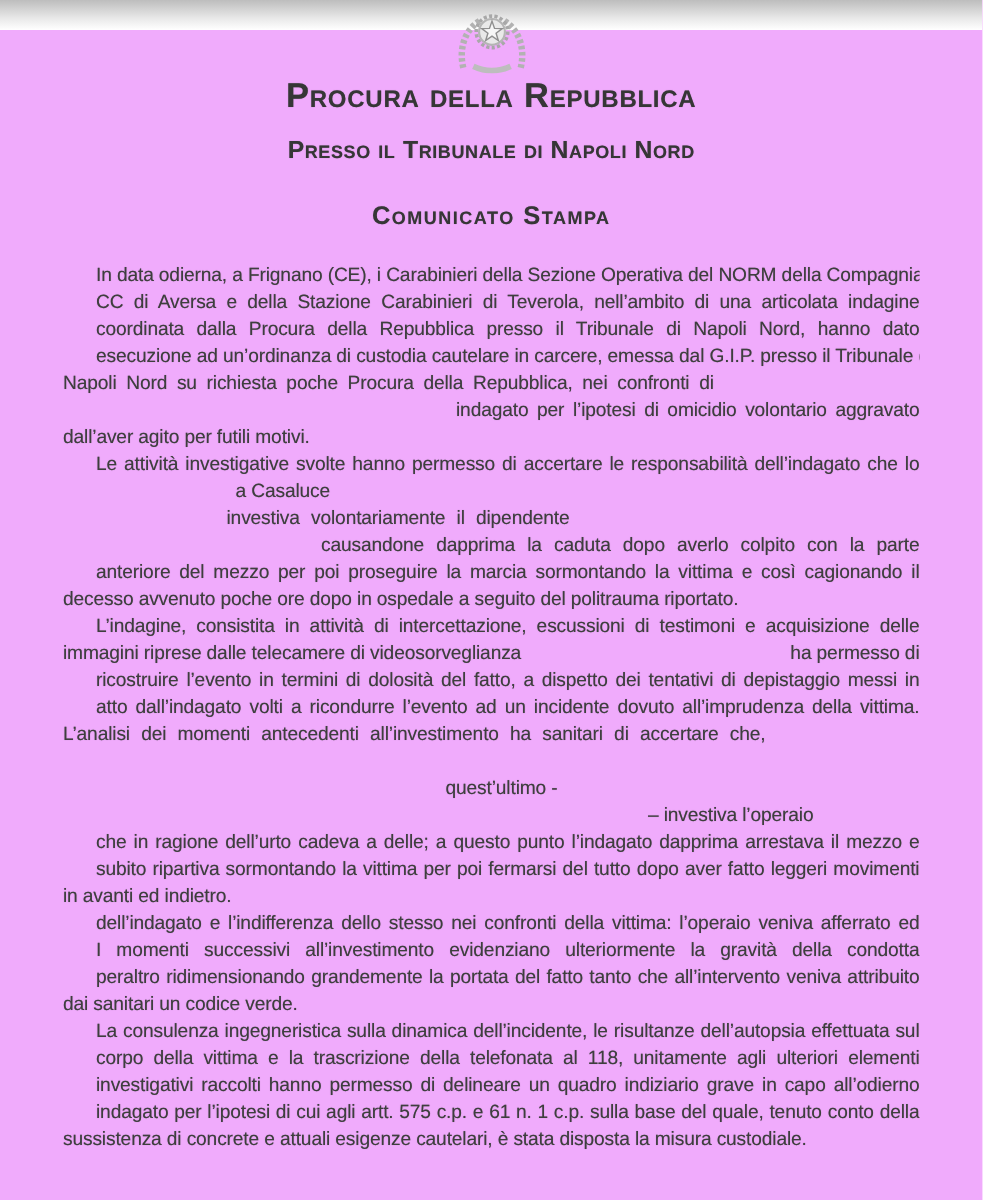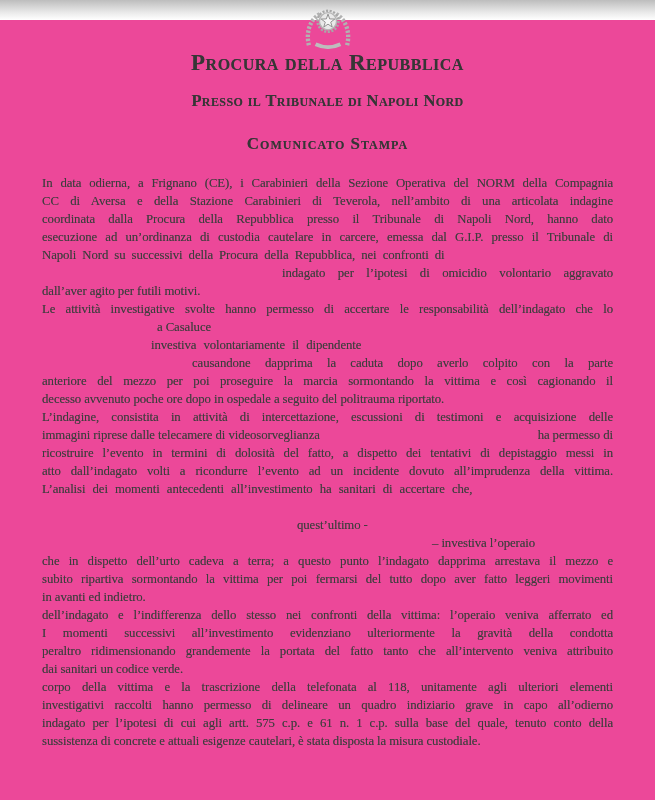--- a/index.html
+++ b/index.html
@@ -1,21 +1,21 @@
 <!DOCTYPE html>
 <html><head>
 <meta charset="utf-8">
 <style>
   html,body { margin:0; padding:0; background:#ffffff; }
   .page {
     position:relative;
     width:655px; height:800px;
     margin:0 auto;
-    background:#ec4899;
-    font-family:Liberation Serif, serif;
+    background:#f0abfc;
+    font-family:Liberation Sans, sans-serif;
     overflow:hidden;
   }
   .top-shade {
     position:absolute; top:0; left:0; right:0; height:20px;
     background:linear-gradient(#bdbdbd, #e8e8e8 60%, #ffffff 100%);
     pointer-events:none;
   }
   header { position:relative; text-align:center; padding-top:5px; }
   .emblem { width:58px; height:44px; display:block; margin:0 auto; }
   .org-title {
@@ -36,21 +36,21 @@
     letter-spacing:1px; color:#363636;
     text-shadow:0 0 0.5px rgba(54,54,54,0.55);
   }
   .body {
     margin-top:20px; padding:0 42px;
     color:#3e3e3e; font-size:12.8px; letter-spacing:-0.1px;
     text-shadow:0 0 0.5px rgba(62,62,62,0.5);
   }
   .line { height:18px; line-height:18px; white-space:nowrap; overflow:hidden; }
   .line.full, .line.indent-justify {
-    text-align:justify; text-align-last:justify; text-justify:inter-word;
+    text-align:justify; text-align-last:justify; text-justify:inter-word;margin-left:22px;
   }
   .line.split { display:flex; justify-content:space-between;text-align:right; }
   .line.blank { }
 </style>
 </head>
 <body>
 
 <div class="page">
   <div class="top-shade"></div>
 
@@ -68,45 +68,46 @@
     <h1 class="org-title">Procura della Repubblica</h1>
     <h2 class="org-subtitle">Presso il Tribunale di Napoli Nord</h2>
     <div class="doc-title">Comunicato Stampa</div>
   </header>
 
   <main class="body">
       <div class="line full"><span>In data odierna, a Frignano (CE), i Carabinieri della Sezione Operativa del NORM della Compagnia</span></div>
       <div class="line full"><span>CC di Aversa e della Stazione Carabinieri di Teverola, nell’ambito di una articolata indagine</span></div>
       <div class="line full"><span>coordinata dalla Procura della Repubblica presso il Tribunale di Napoli Nord, hanno dato</span></div>
       <div class="line full"><span>esecuzione ad un’ordinanza di custodia cautelare in carcere, emessa dal G.I.P. presso il Tribunale di</span></div>
-      <div class="line left" style="word-spacing: 3px;"><span>Napoli Nord su successivi della Procura della Repubblica, nei confronti di</span></div>
+      <div class="line left" style="word-spacing: 3px;"><span>Napoli Nord su richiesta poche Procura della Repubblica, nei confronti di</span></div>
       <div class="line indent-justify" style="padding-left: 240px;"><span>indagato per l’ipotesi di omicidio volontario aggravato</span></div>
       <div class="line left"><span>dall’aver agito per futili motivi.</span></div>
       <div class="line full"><span>Le attività investigative svolte hanno permesso di accertare le responsabilità dell’indagato che lo</span></div>
       <div class="line indent" style="padding-left: 115px;"><span>a Casaluce</span></div>
       <div class="line indent" style="padding-left: 109px; word-spacing: 4px;"><span>investiva volontariamente il dipendente</span></div>
       <div class="line indent-justify" style="padding-left: 150px;"><span>causandone dapprima la caduta dopo averlo colpito con la parte</span></div>
       <div class="line full"><span>anteriore del mezzo per poi proseguire la marcia sormontando la vittima e così cagionando il</span></div>
       <div class="line left"><span>decesso avvenuto poche ore dopo in ospedale a seguito del politrauma riportato.</span></div>
       <div class="line full"><span>L’indagine, consistita in attività di intercettazione, escussioni di testimoni e acquisizione delle</span></div>
       <div class="line split">
         <span>immagini riprese dalle telecamere di videosorveglianza</span>
         <span>ha permesso di</span>
       </div>
       <div class="line full"><span>ricostruire l’evento in termini di dolosità del fatto, a dispetto dei tentativi di depistaggio messi in</span></div>
       <div class="line full"><span>atto dall’indagato volti a ricondurre l’evento ad un incidente dovuto all’imprudenza della vittima.</span></div>
       <div class="line left" style="word-spacing: 4px;"><span>L’analisi dei momenti antecedenti all’investimento ha sanitari di accertare che,</span></div>
       <div class="line blank"></div>
       <div class="line indent" style="padding-left: 255px;"><span>quest’ultimo -</span></div>
       <div class="line indent" style="padding-left: 390px;"><span>– investiva l’operaio</span></div>
-      <div class="line full"><span>che in dispetto dell’urto cadeva a terra; a questo punto l’indagato dapprima arrestava il mezzo e</span></div>
+      <div class="line full"><span>che in ragione dell’urto cadeva a delle; a questo punto l’indagato dapprima arrestava il mezzo e</span></div>
       <div class="line full"><span>subito ripartiva sormontando la vittima per poi fermarsi del tutto dopo aver fatto leggeri movimenti</span></div>
       <div class="line left"><span>in avanti ed indietro.</span></div>
       <div class="line full"><span>dell’indagato e l’indifferenza dello stesso nei confronti della vittima: l’operaio veniva afferrato ed</span></div>
       <div class="line full"><span>I momenti successivi all’investimento evidenziano ulteriormente la gravità della condotta</span></div>
       <div class="line full"><span>peraltro ridimensionando grandemente la portata del fatto tanto che all’intervento veniva attribuito</span></div>
       <div class="line left"><span>dai sanitari un codice verde.</span></div>
+      <div class="line full"><span>La consulenza ingegneristica sulla dinamica dell’incidente, le risultanze dell’autopsia effettuata sul</span></div>
       <div class="line full"><span>corpo della vittima e la trascrizione della telefonata al 118, unitamente agli ulteriori elementi</span></div>
       <div class="line full"><span>investigativi raccolti hanno permesso di delineare un quadro indiziario grave in capo all’odierno</span></div>
       <div class="line full"><span>indagato per l’ipotesi di cui agli artt. 575 c.p. e 61 n. 1 c.p. sulla base del quale, tenuto conto della</span></div>
       <div class="line left"><span>sussistenza di concrete e attuali esigenze cautelari, è stata disposta la misura custodiale.</span></div>
     </main>
 </div>
 
 </body></html>

